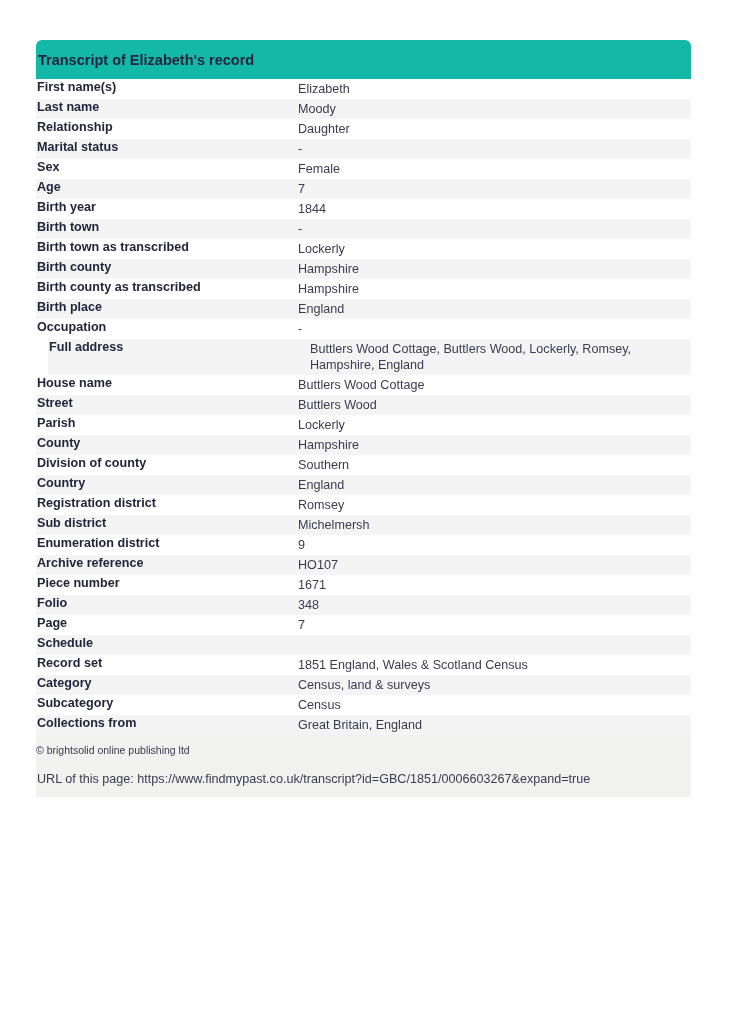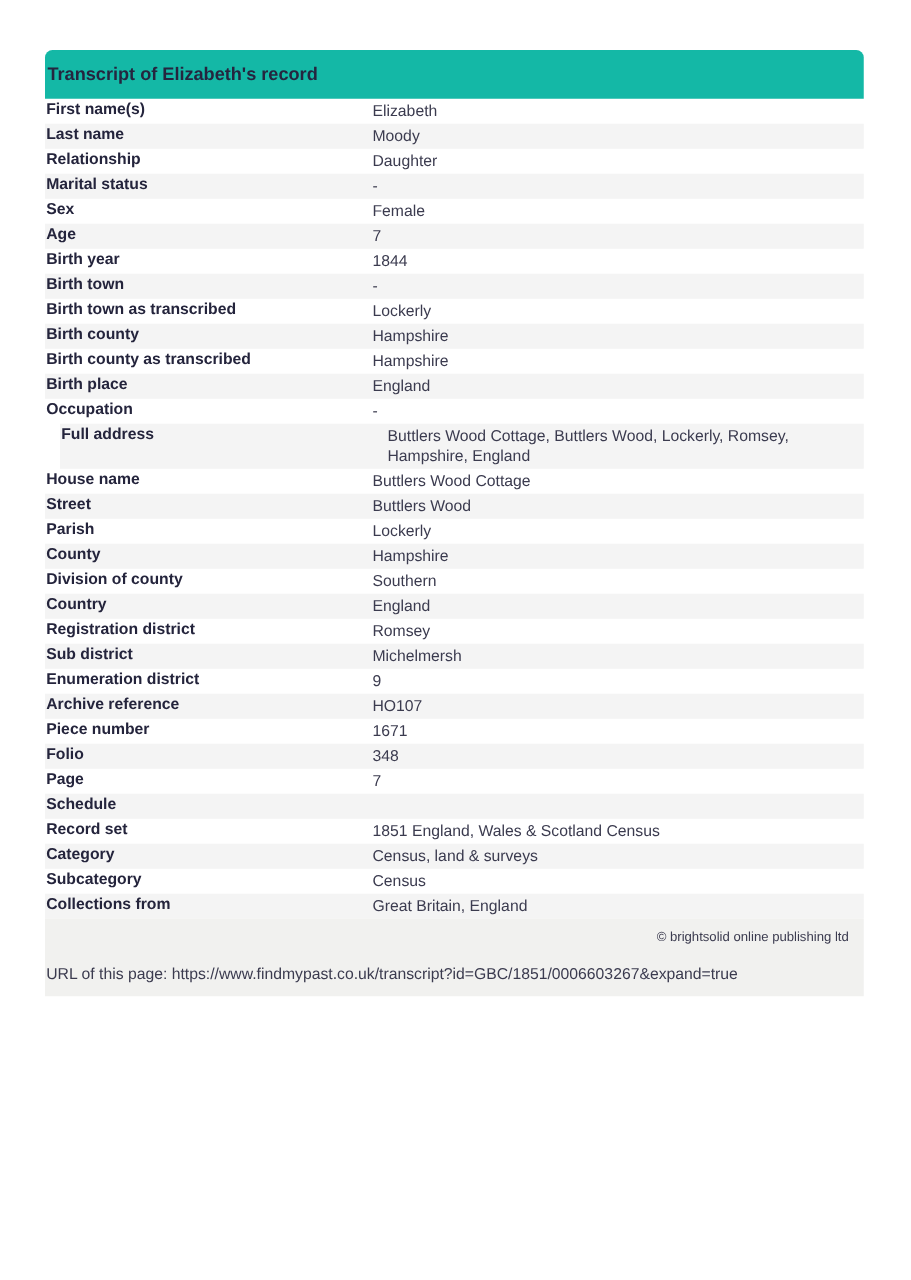--- a/index.html
+++ b/index.html
@@ -31,21 +31,21 @@
     }
     .row .value {
       flex: 1; color: #3b3b4f; padding: 2px 0;
     }
     .row.tall { min-height: 36px; margin-left: 12px; }
     .footer {
       background: #f1f1ef;
       height: 62px; position: relative;
     }
     .copyright {
-      position: absolute; top: 9px; left: 0; right: 12px; text-align: right;
+      position: absolute; top: 9px; left: 0; right: 12px; text-align: left;
       font-size: 10.5px; color: #3b3b4f;
     }
     .url {
       position: absolute; top: 37px; left: 1px;
       font-size: 12.6px; color: #3b3b4f;
     }
   </style>
 </head>
 <body>
 

